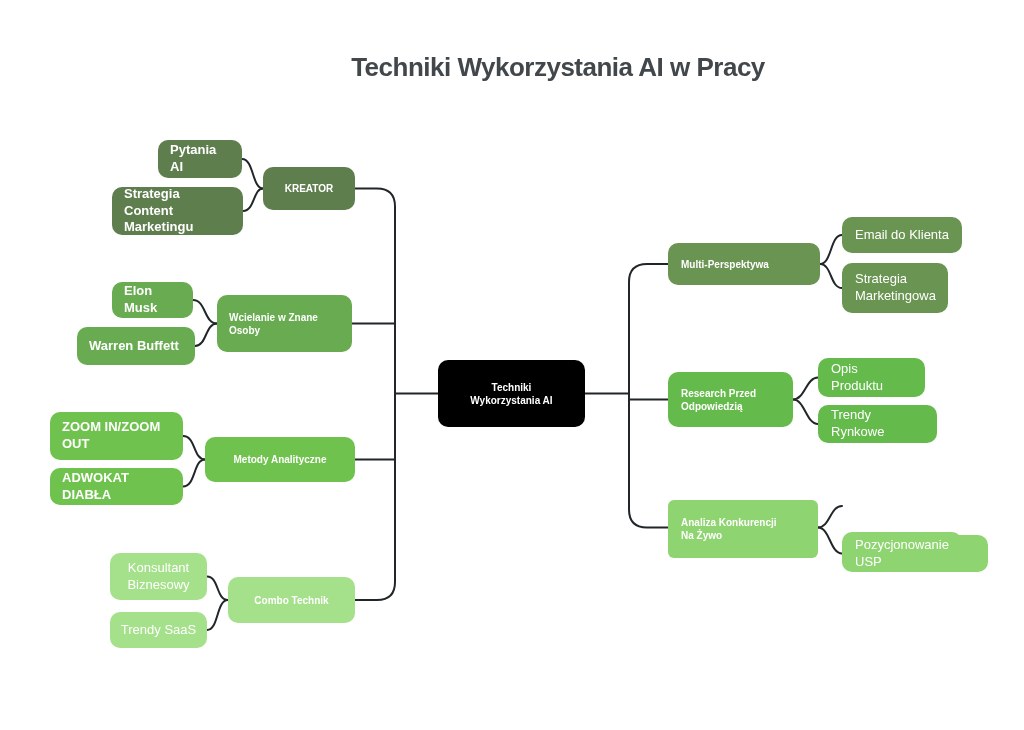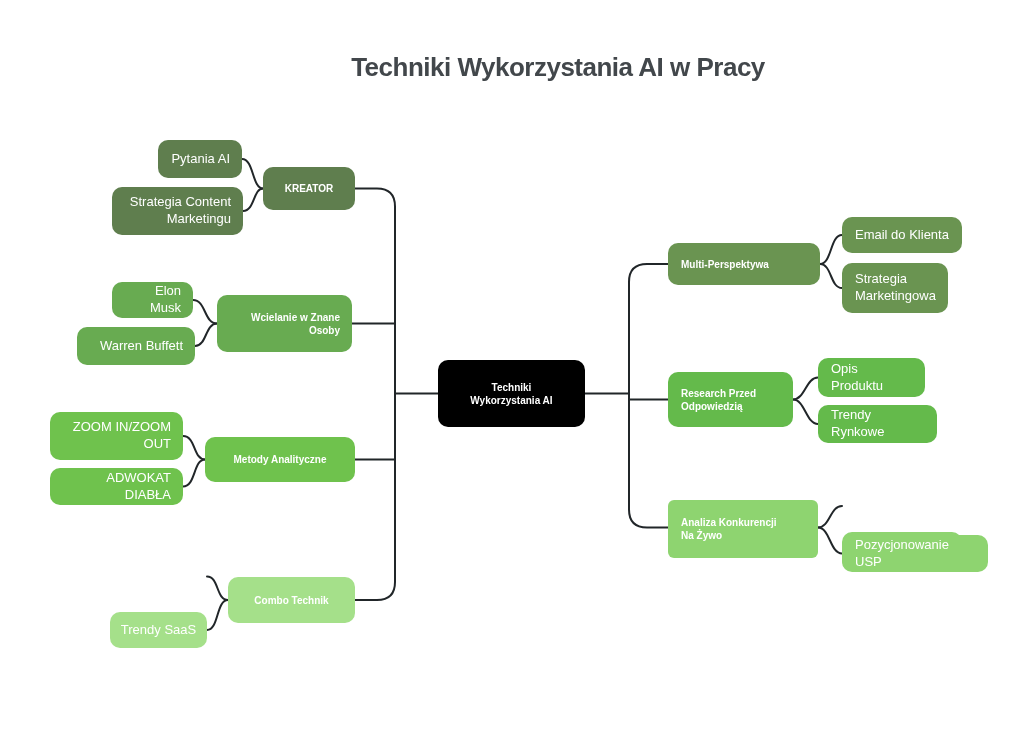--- a/index.html
+++ b/index.html
@@ -13,21 +13,21 @@
   }
   svg.wires{position:absolute;left:0;top:0;z-index:0;}
   svg.wires path{fill:none;stroke:#212629;stroke-width:2;stroke-linecap:round;}
   .node{
     position:absolute;z-index:1;border-radius:10px;box-sizing:border-box;
     display:flex;align-items:center;color:#ffffff;line-height:1.3;
   }
   .node span{white-space:pre-line;display:block;width:100%;}
   .child{font-size:13px;font-weight:400;}
   .parent{font-size:10px;font-weight:700;}
-  .al-r{padding:2px 12px;}  .al-r span{text-align:right;}
+  .al-r{padding:2px 12px;}  .al-r span{font-weight:bold;}
   .al-l{padding:2px 13px;}  .al-l span{text-align:left;}
   .al-c{padding:2px 6px;}   .al-c span{text-align:center;}
   .g-kreator{background:#5f7e4e;}
   .g-wcielanie{background:#68ab51;}
   .g-metody{background:#6fc24d;}
   .g-combo{background:#a5e08a;}
   .g-central{background:#000000;}
   .g-multi{background:#6a9451;}
   .g-research{background:#64ba4b;}
   .g-analiza{background:#8ed470;}
@@ -97,20 +97,24 @@
     <span>ZOOM IN/ZOOM
 OUT</span>
   </div>
   <div class="node child al-r g-metody" style="left:50px;top:468px;width:133px;height:37px;">
     <span>ADWOKAT DIABŁA</span>
   </div>
 
   <div class="node parent al-c g-combo" style="left:228px;top:577px;width:127px;height:46px;">
     <span>Combo Technik</span>
   </div>
+  <div class="node child al-c g-combo" style="left:110px;top:553px;width:97px;height:47px;">
+    <span>Konsultant
+Biznesowy</span>
+  </div>
   <div class="node child al-c g-combo" style="left:110px;top:612px;width:97px;height:36px;">
     <span>Trendy SaaS</span>
   </div>
 
   <div class="node parent al-l g-multi" style="left:668px;top:243px;width:152px;height:42px;">
     <span>Multi-Perspektywa</span>
   </div>
   <div class="node child al-l g-multi" style="left:842px;top:217px;width:120px;height:36px;">
     <span>Email do Klienta</span>
   </div>

